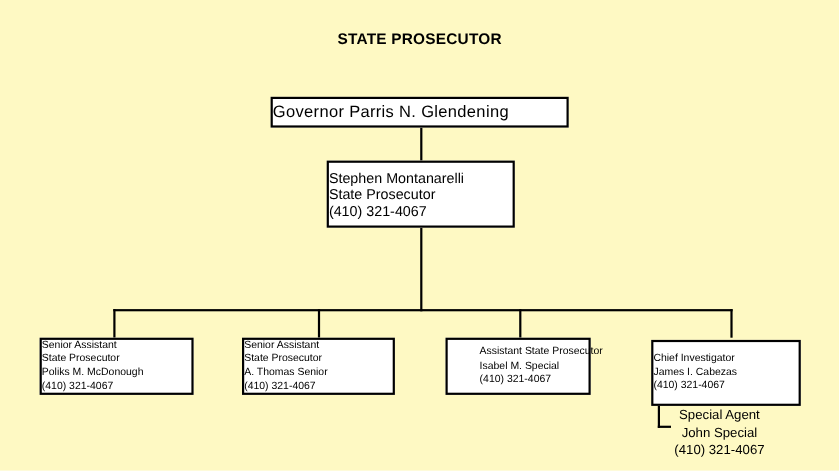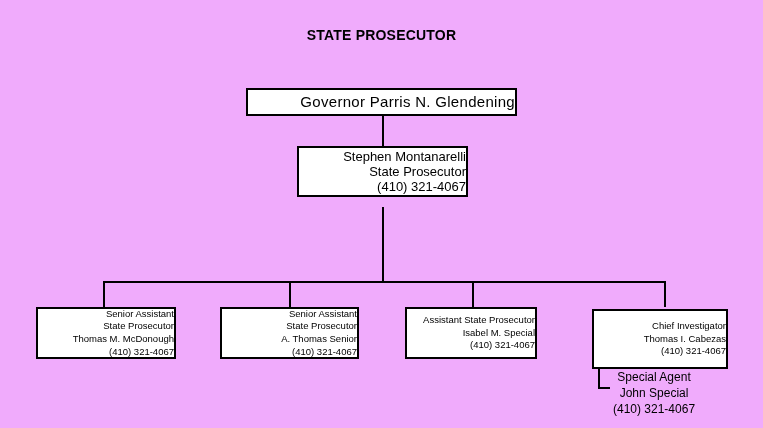--- a/index.html
+++ b/index.html
@@ -9,21 +9,21 @@
     background: #ffffff;
   }
   body {
     font-family: "Liberation Sans", sans-serif;
     color: #000000;
   }
   #chart-canvas {
     position: relative;
     width: 763px;
     height: 428px;
-    background: #f0abfc;
+    background: #fef9c3;
     overflow: hidden;
   }
 
   
   .chart-title {
     position: absolute;
     left: 0;
     top: 27px;
     width: 763px;
     text-align: center;
@@ -34,21 +34,21 @@
   }
 
   
   .node-box {
     position: absolute;
     box-sizing: border-box;
     border: 2px solid #000000;
     background: #ffffff;
     display: flex;
     flex-direction: column;
-    align-items: flex-end;
+    align-items: flex-start;
     justify-content: center;
     text-align: center;
     line-height: 1.18;
   }
   .node-line {
     display: block;
     white-space: nowrap;
   }
 
   
@@ -59,21 +59,21 @@
     height: 28px;
     font-size: 15px;
   }
   #box-governor .node-line { letter-spacing: 0.3px; }
 
   
   #box-prosecutor {
     left: 297px;
     top: 146px;
     width: 171px;
-    height: 51px;
+    height: 61px;
     font-size: 13px;
   }
 
   
   .row-box { font-size: 9.5px; line-height: 1.33; }
 
   #box-mcdonough {
     left: 36px;
     top: 307px;
     width: 140px;
@@ -145,40 +145,40 @@
 
   <div class="node-box" id="box-prosecutor">
     <span class="node-line">Stephen Montanarelli</span>
     <span class="node-line">State Prosecutor</span>
     <span class="node-line">(410) 321-4067</span>
   </div>
 
   <div class="node-box row-box" id="box-mcdonough">
     <span class="node-line">Senior Assistant</span>
     <span class="node-line">State Prosecutor</span>
-    <span class="node-line">Thomas M. McDonough</span>
+    <span class="node-line">Poliks M. McDonough</span>
     <span class="node-line">(410) 321-4067</span>
   </div>
 
   <div class="node-box row-box" id="box-krehely">
     <span class="node-line">Senior Assistant</span>
     <span class="node-line">State Prosecutor</span>
     <span class="node-line">A. Thomas Senior</span>
     <span class="node-line">(410) 321-4067</span>
   </div>
 
   <div class="node-box row-box" id="box-cumming">
     <span class="node-line">Assistant State Prosecutor</span>
     <span class="node-line">Isabel M. Special</span>
     <span class="node-line">(410) 321-4067</span>
   </div>
 
   <div class="node-box row-box" id="box-cabezas">
     <span class="node-line">Chief Investigator</span>
-    <span class="node-line">Thomas I. Cabezas</span>
+    <span class="node-line">James I. Cabezas</span>
     <span class="node-line">(410) 321-4067</span>
   </div>
 
   <div id="node-special-agent">
     <span class="node-line">Special Agent</span>
     <span class="node-line">John Special</span>
     <span class="node-line">(410) 321-4067</span>
   </div>
 
 </div>

